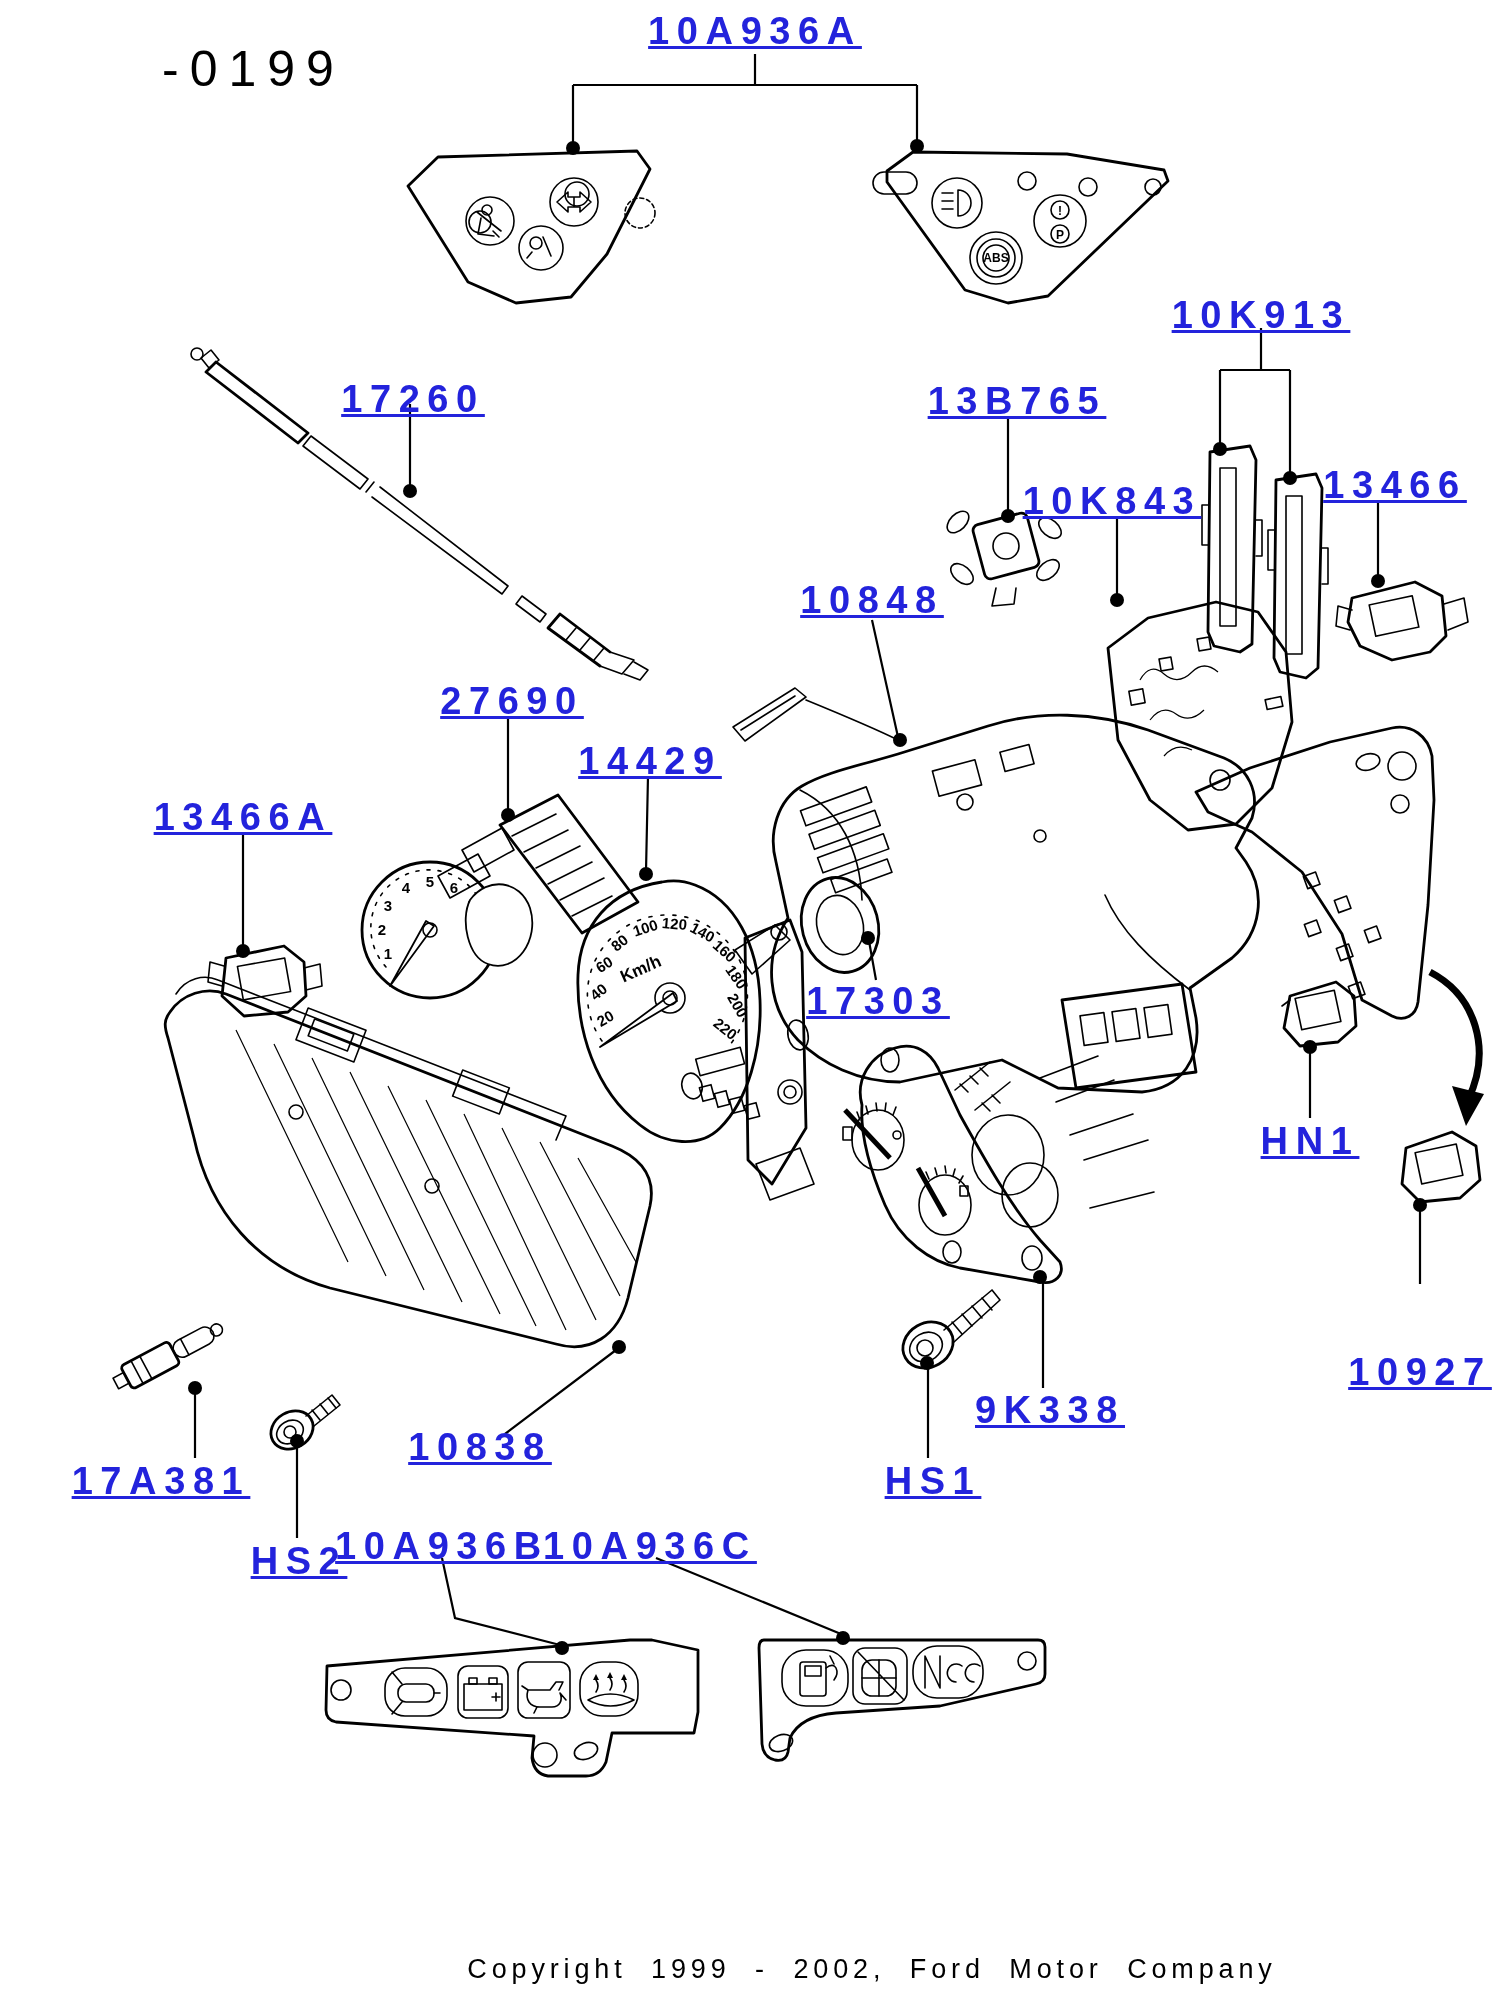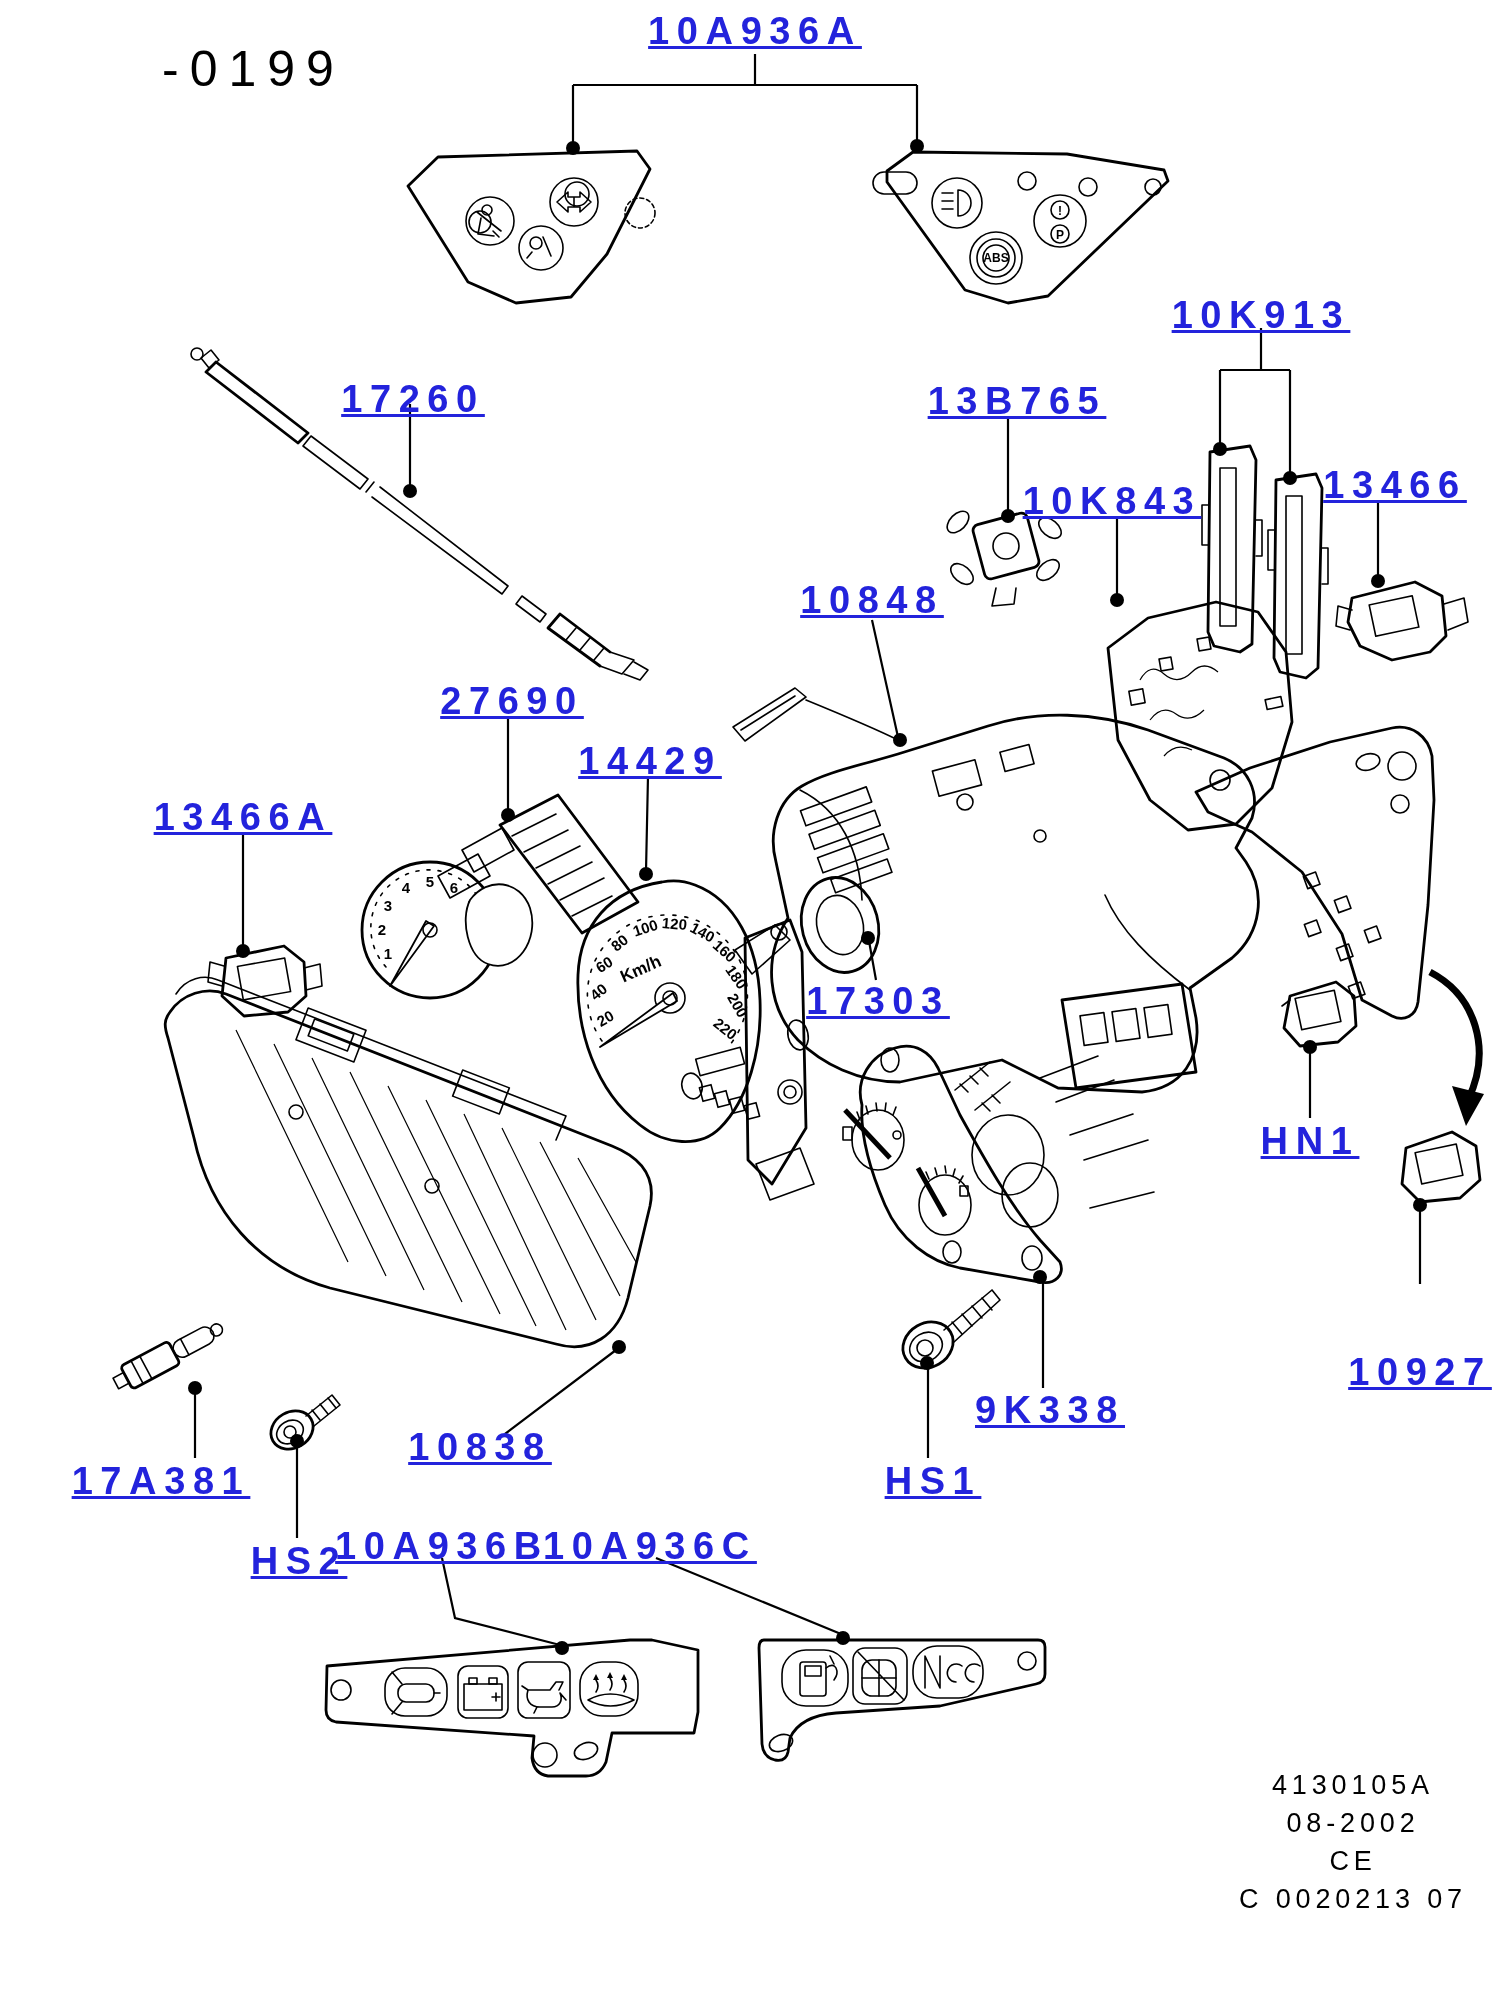--- a/index.html
+++ b/index.html
@@ -435,20 +435,15 @@
   <div class="plabel" style="left:1310px;top:1122px">HN1</div>
   <div class="plabel" style="left:1420px;top:1353px">10927</div>
   <div class="plabel" style="left:1050px;top:1391px">9K338</div>
   <div class="plabel" style="left:933px;top:1462px">HS1</div>
   <div class="plabel" style="left:480px;top:1428px">10838</div>
   <div class="plabel" style="left:161px;top:1462px">17A381</div>
   <div class="plabel" style="left:299px;top:1542px">HS2</div>
   <div class="plabel" style="left:442px;top:1527px">10A936B</div>
   <div class="plabel" style="left:650px;top:1527px">10A936C</div>
 
-  <div class="doc-block">
-    <div>4130105A</div>
-    <div>08-2002</div>
-    <div>CE</div>
-    <div>C 0020213 07</div>
-  </div>
-
+
+  <div class="copyright">Copyright 1999 - 2002, Ford Motor Company</div>
 </div>
 
 </body></html>

